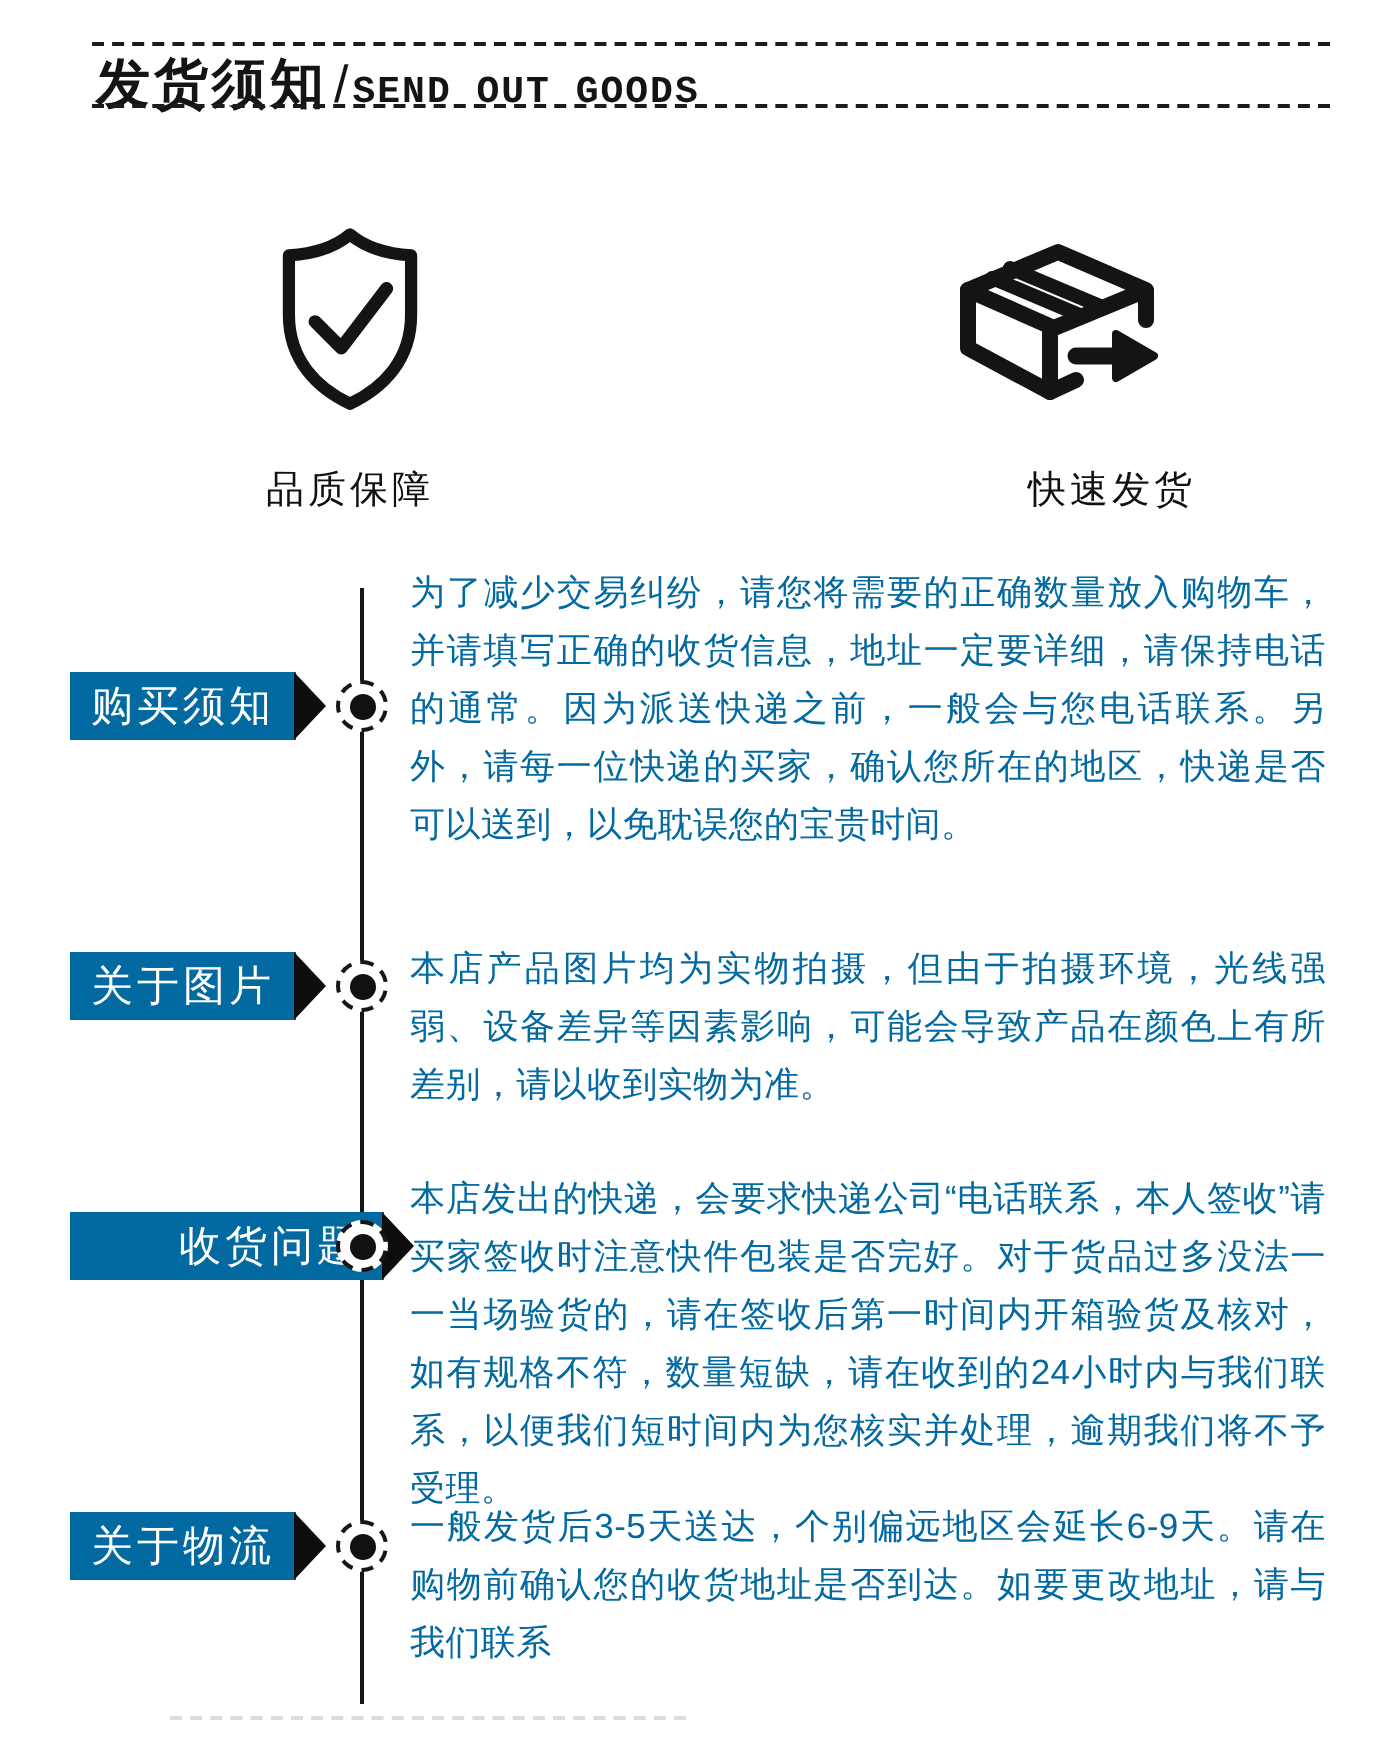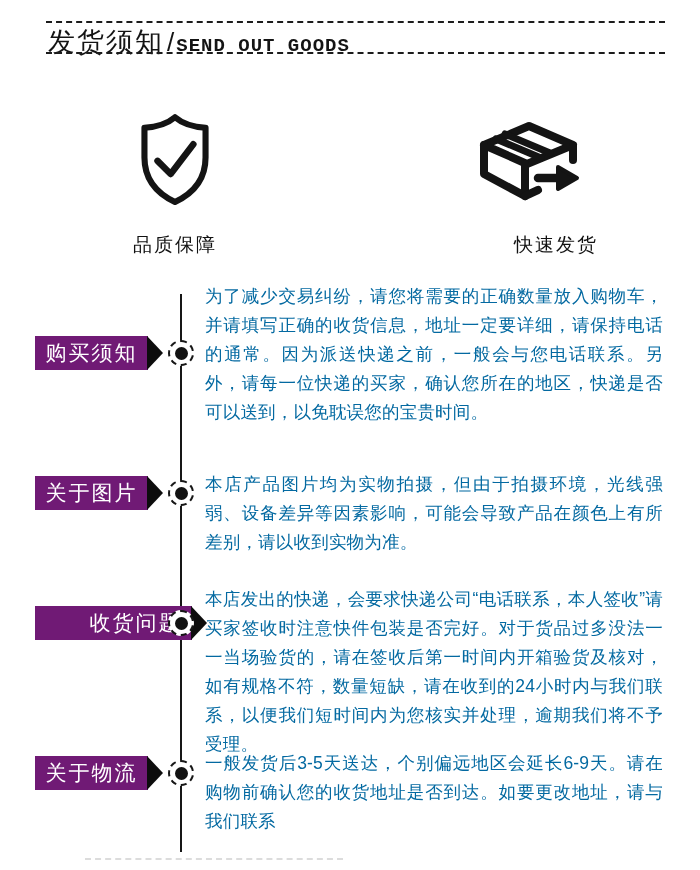--- a/index.html
+++ b/index.html
@@ -5,38 +5,38 @@
   html,body{margin:0;padding:0;background:#ffffff;}
   #page{
     position:relative;width:700px;height:870px;background:#ffffff;overflow:hidden;
     font-family:"Liberation Sans","DejaVu Sans",sans-serif;color:#1a1a1a;
   }
   
   .hdr-dash{position:absolute;left:46px;width:619px;border-top:2px dashed #1c1c1c;height:0;}
   .hdr-dash.top{top:21px;}
   .hdr-dash.bot{top:52px;}
   .hdr-text{position:absolute;left:48px;top:24px;white-space:nowrap;display:flex;align-items:baseline;color:#141414;}
-  .hdr-cn{font-size:27px;letter-spacing:2px;font-weight:400;}
+  .hdr-cn{font-size:27px;letter-spacing:2px;font-weight:700;}
   .hdr-sep{font-size:26px;font-weight:300;margin:0 2px 0 3px;}
   .hdr-en{font-family:"Liberation Mono","DejaVu Sans Mono",monospace;font-size:19px;font-weight:700;letter-spacing:1px;text-align:center;}
   
   .feature{position:absolute;text-align:center;}
   .feature .icon-wrap{display:flex;align-items:flex-end;justify-content:center;height:96px;}
   .feature .flabel{margin-top:24px;font-size:19px;letter-spacing:2px;color:#111;}
   .f1{left:110px;top:112px;width:130px;}
   .f2{left:287px;top:112px;width:130px;}
   .f3{left:458px;top:112px;width:140px;text-align:right;}
   
   .vline{position:absolute;left:180px;top:294px;width:2px;height:558px;background:#161616;}
   .node{position:absolute;left:168px;width:26px;height:26px;border-radius:50%;
         border:2px dashed #161616;background:#ffffff;box-sizing:border-box;}
   .node::after{content:"";position:absolute;left:50%;top:50%;width:13px;height:13px;margin:-6.5px 0 0 -6.5px;
         background:#111;border-radius:50%;}
   
-  .tag{position:absolute;left:35px;height:34px;background:#701a75;color:#fff;
+  .tag{position:absolute;left:35px;height:34px;background:#0369a1;color:#fff;
        display:flex;align-items:center;justify-content:center;width:113px;
        font-size:21px;letter-spacing:2px;font-weight:500;}
   .tag::after{content:"";position:absolute;right:-15px;top:0;width:0;height:0;
        border-top:17px solid transparent;border-bottom:17px solid transparent;border-left:16px solid #0d0d0d;}
   
   .para{position:absolute;left:205px;width:458px;font-size:17.5px;line-height:29px;
         text-align:justify;color:#0369a1;letter-spacing:.2px;}
   
   .bottom-dash{position:absolute;left:85px;top:858px;width:258px;border-top:2px dashed #dcdcdc;height:0;}
   svg{display:block;}

